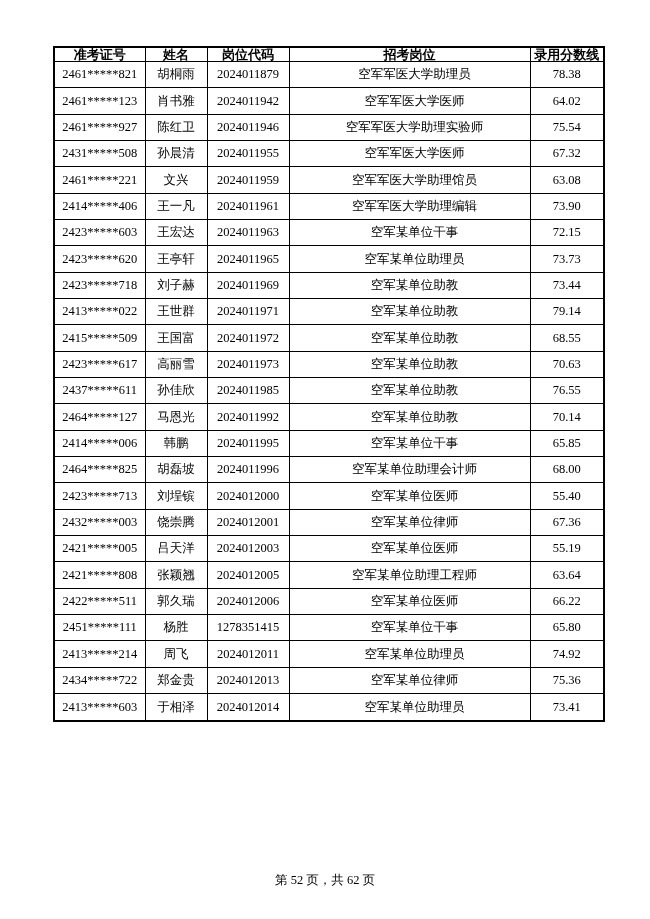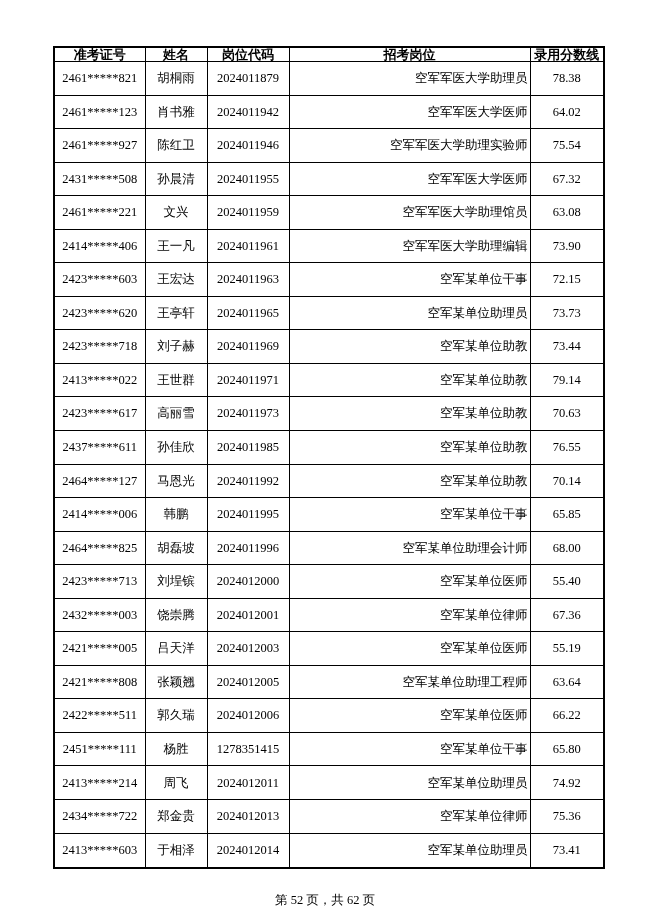--- a/index.html
+++ b/index.html
@@ -15,48 +15,48 @@
     background: #ffffff;
     font-family: "Liberation Serif", "DejaVu Serif", serif;
     color: #000000;
     overflow: hidden;
   }
   table.score-table {
     position: absolute;
     left: 53px;
     top: 46px;
     width: 550px;
-    height: 823px;
+    height: 676px;
     border-collapse: collapse;
     table-layout: fixed;
     border: 2px solid #000000;
   }
   table.score-table th,
   table.score-table td {
     border: 1px solid #000000;
     font-size: 12.5px;
     line-height: 1;
     padding: 0 2px;
     text-align: center;
     vertical-align: middle;
     white-space: nowrap;
     overflow: hidden;
   }
   table.score-table th {
     font-weight: bold;
     font-size: 13px;
   }
   table.score-table td.c3 {
-    text-align: right;
+    text-align: center;
     padding-left: 12px;
   }
   .footer {
     position: absolute;
     left: 0;
-    top: 892px;
+    top: 872px;
     width: 650px;
     text-align: center;
     font-size: 12.5px;
     color: #000000;
   }
 </style>
 </head>
 <body>
 
 <div class="page">
@@ -143,20 +143,27 @@
           <td class="c4">73.44</td>
         </tr>
         <tr>
           <td class="c0">2413*****022</td>
           <td class="c1">王世群</td>
           <td class="c2">2024011971</td>
           <td class="c3">空军某单位助教</td>
           <td class="c4">79.14</td>
         </tr>
         <tr>
+          <td class="c0">2415*****509</td>
+          <td class="c1">王国富</td>
+          <td class="c2">2024011972</td>
+          <td class="c3">空军某单位助教</td>
+          <td class="c4">68.55</td>
+        </tr>
+        <tr>
           <td class="c0">2423*****617</td>
           <td class="c1">高丽雪</td>
           <td class="c2">2024011973</td>
           <td class="c3">空军某单位助教</td>
           <td class="c4">70.63</td>
         </tr>
         <tr>
           <td class="c0">2437*****611</td>
           <td class="c1">孙佳欣</td>
           <td class="c2">2024011985</td>

